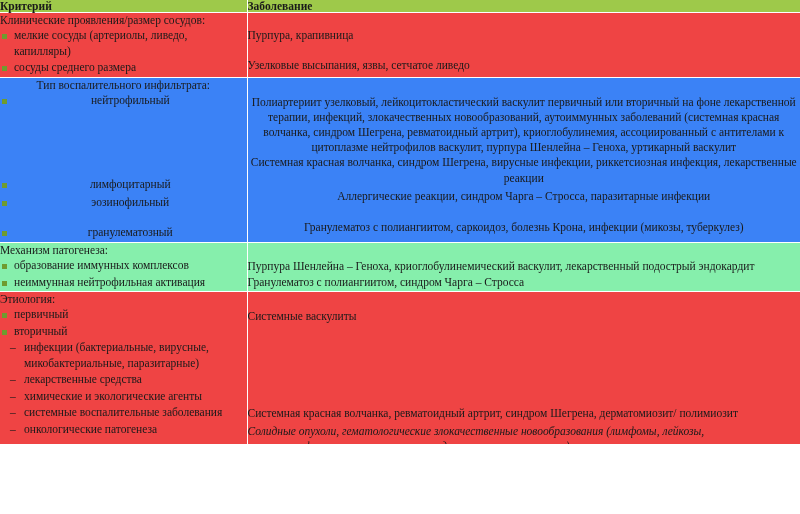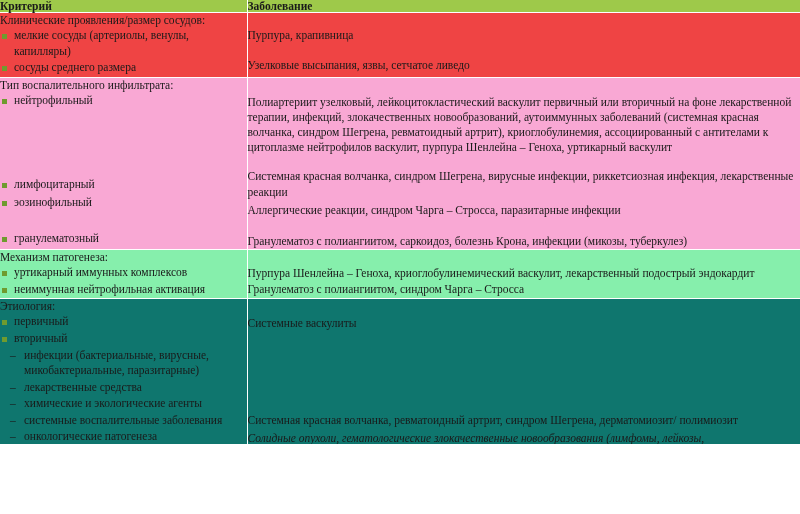--- a/index.html
+++ b/index.html
@@ -37,23 +37,23 @@
     font-weight: bold;
     font-size: 11.5px;
     padding: 4px 6px 5px 6px;
     border-bottom: 1px solid #ffffff;
     text-align: left;
   }
   .hdr.left { border-right: 1px solid #ffffff; }
 
   
   .band-green  { background: #ef4444; }
-  .band-yellow { background: #f9a8d4; }
+  .band-yellow { background: #3b82f6; text-align: center; }
   .band-green2 { background: #86efac; }
-  .band-cream  { background: #0f766e; }
+  .band-cream  { background: #ef4444; }
 
   .cell {
     padding: 5px 7px 5px 7px;
     line-height: 1.32;
   }
   .cell.left { border-right: 1px solid #ffffff; }
 
   ul.bullets {
     list-style: none;
     margin: 0;
@@ -110,56 +110,56 @@
         <th class="hdr left">Критерий</th>
         <th class="hdr">Заболевание</th>
       </tr>
     </thead>
     <tbody>
 
       <tr>
         <td class="band-green cell left wsep">
           <div>Клинические проявления/размер сосудов:</div>
           <ul class="bullets">
-            <li>мелкие сосуды (артериолы, венулы, капилляры)</li>
+            <li>мелкие сосуды (артериолы, ливедо, капилляры)</li>
             <li>сосуды среднего размера</li>
           </ul>
         </td>
         <td class="band-green cell wsep">
           <div class="spacer" style="height:15px;"></div>
           <div>Пурпура, крапивница</div>
           <div class="spacer" style="height:15px;"></div>
           <div>Узелковые высыпания, язвы, сетчатое ливедо</div>
         </td>
       </tr>
 
       <tr>
         <td class="band-yellow cell left wsep">
           <div>Тип воспалительного инфильтрата:</div>
           <ul class="bullets">
             <li>нейтрофильный</li>
             <li style="margin-top:69px;">лимфоцитарный</li>
             <li style="margin-top:2px;">эозинофильный</li>
-            <li style="margin-top:21px;">гранулематозный</li>
+            <li style="margin-top:15px;">гранулематозный</li>
           </ul>
         </td>
         <td class="band-yellow cell wsep">
           <div class="spacer" style="height:17px;"></div>
           <div>Полиартериит узелковый, лейкоцитокластический васкулит первичный или вторичный на фоне лекарственной терапии, инфекций, злокачественных новообразований, аутоиммунных заболеваний (системная красная волчанка, синдром Шегрена, ревматоидный артрит), криоглобулинемия, ассоциированный с антителами к цитоплазме нейтрофилов васкулит, пурпура Шенлейна – Геноха, уртикарный васкулит</div>
-          <div style="margin-top:14px;">Системная красная волчанка, синдром Шегрена, вирусные инфекции, риккетсиозная инфекция, лекарственные реакции</div>
+          <div style="margin-top:0;">Системная красная волчанка, синдром Шегрена, вирусные инфекции, риккетсиозная инфекция, лекарственные реакции</div>
           <div style="margin-top:3px;">Аллергические реакции, синдром Чарга – Стросса, паразитарные инфекции</div>
           <div style="margin-top:16px;">Гранулематоз с полиангиитом, саркоидоз, болезнь Крона, инфекции (микозы, туберкулез)</div>
         </td>
       </tr>
 
       <tr>
         <td class="band-green2 cell left wsep">
           <div>Механизм патогенеза:</div>
           <ul class="bullets">
-            <li>уртикарный иммунных комплексов</li>
+            <li>образование иммунных комплексов</li>
             <li>неиммунная нейтрофильная активация</li>
           </ul>
         </td>
         <td class="band-green2 cell wsep">
           <div class="spacer" style="height:16px;"></div>
           <div>Пурпура Шенлейна – Геноха, криоглобулинемический васкулит, лекарственный подострый эндокардит</div>
           <div style="margin-top:1px;">Гранулематоз с полиангиитом, синдром Чарга – Стросса</div>
         </td>
       </tr>
 

